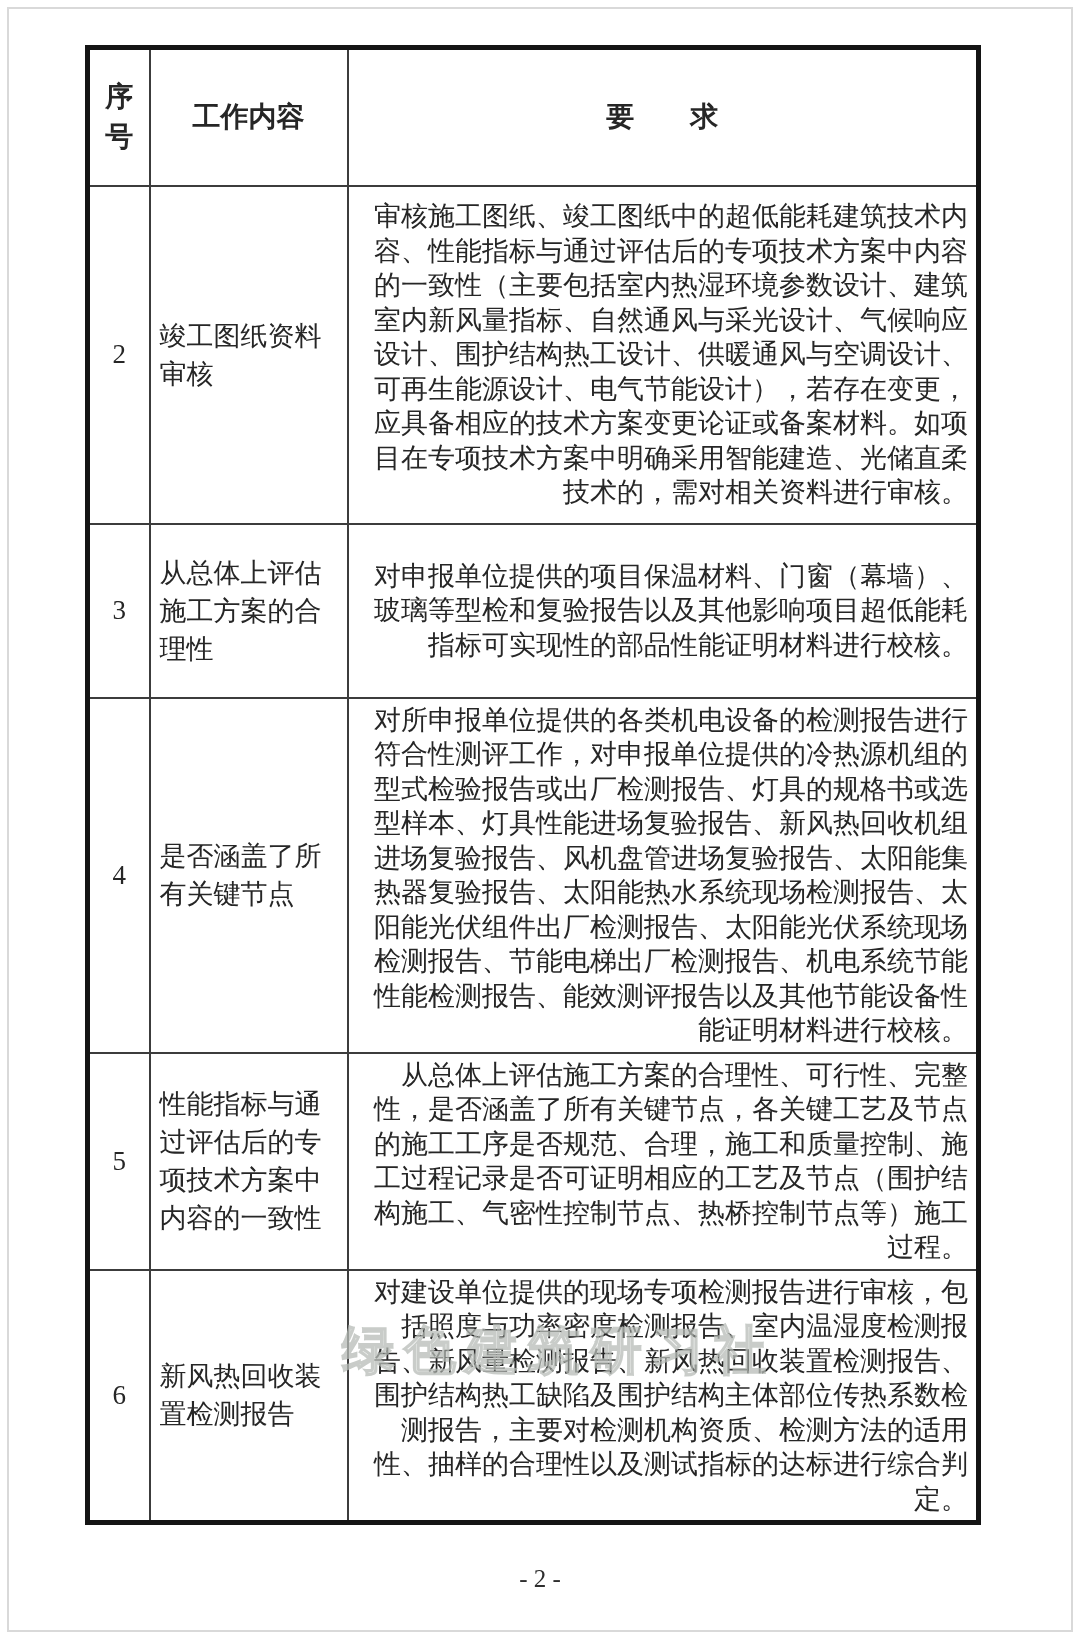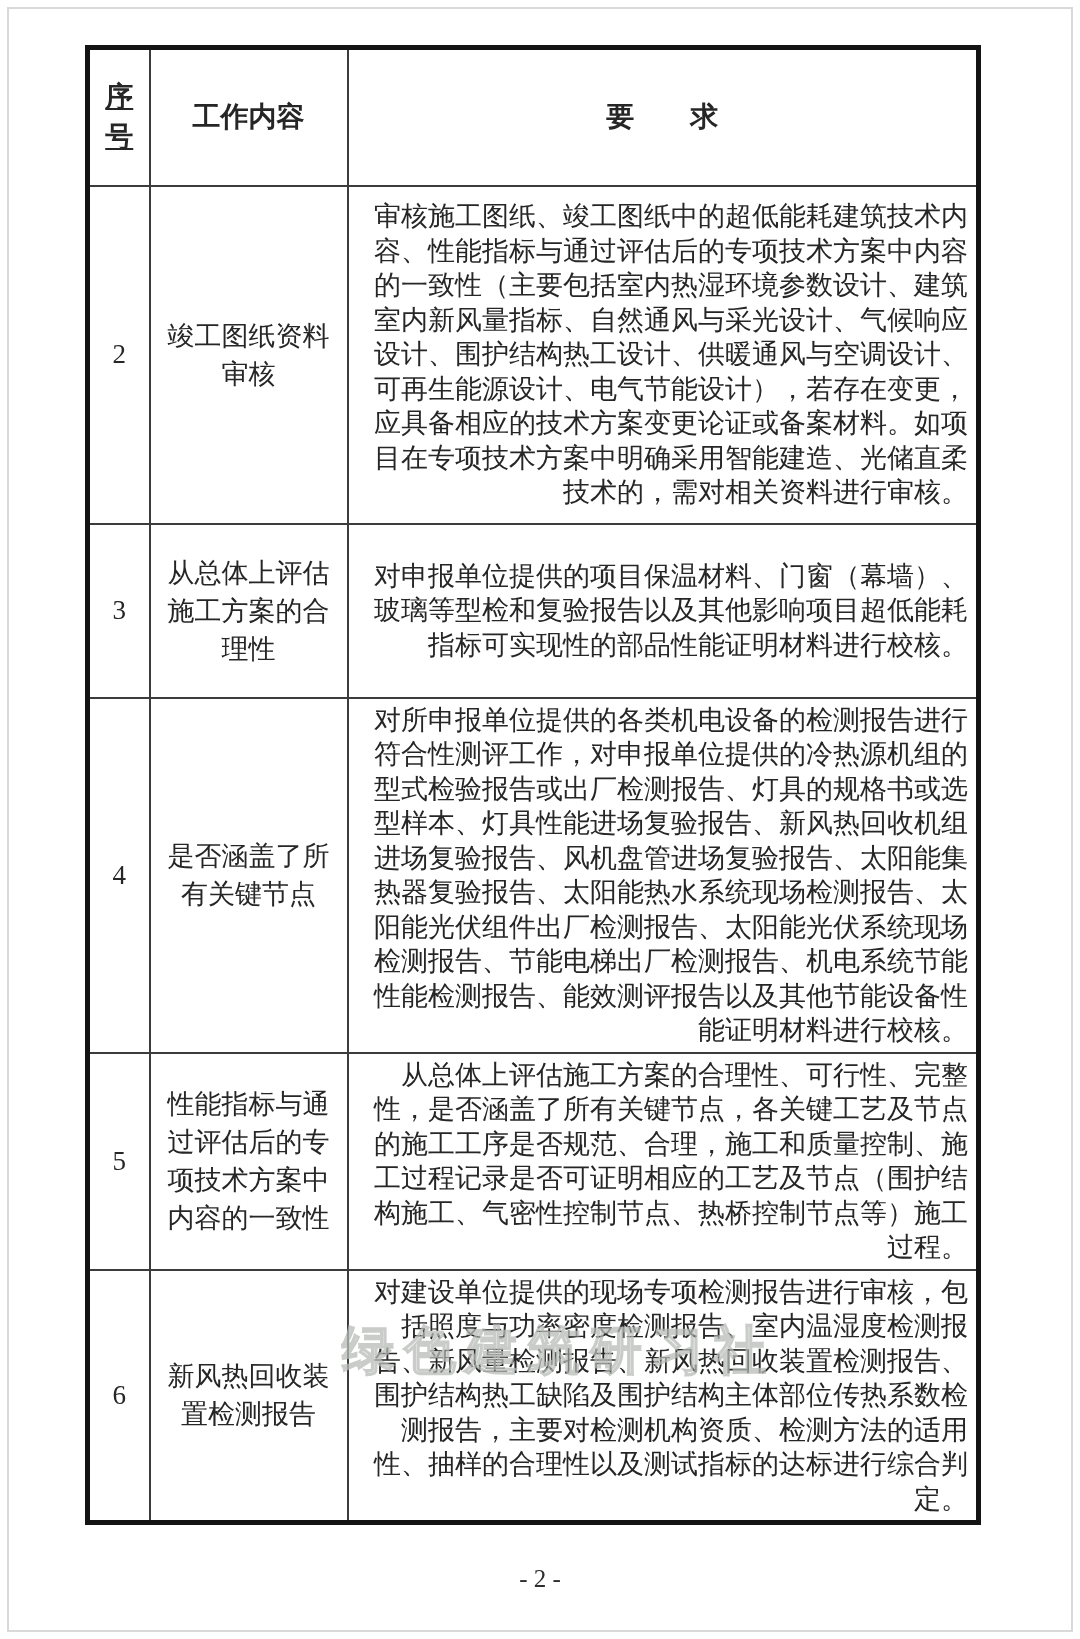--- a/index.html
+++ b/index.html
@@ -45,27 +45,26 @@
   .review-table tbody tr:nth-child(3) { height: 348px; }
   .review-table tbody tr:nth-child(4) { height: 202px; }
   .review-table tbody tr:nth-child(5) { height: 208px; }
   .review-table th {
     font-weight: bold;
     text-align: center;
     font-size: 28px;
     line-height: 40px;
     padding: 0 22px;
   }
-  .review-table th.th-no { padding: 0 14px; text-decoration: underline; }
+  .review-table th.th-no { padding: 0 14px; }
   td.cell-no {
     text-align: center;
     padding: 0 4px;
   }
   td.cell-content {
-    text-align: center;
     line-height: 38px;
     padding: 18px 9px;
   }
   td.cell-req {
     text-align: right;
     line-height: 34.5px;
     padding: 4px 8px 4px 12px;
   }
   .footer-page-number {
     position: absolute;

